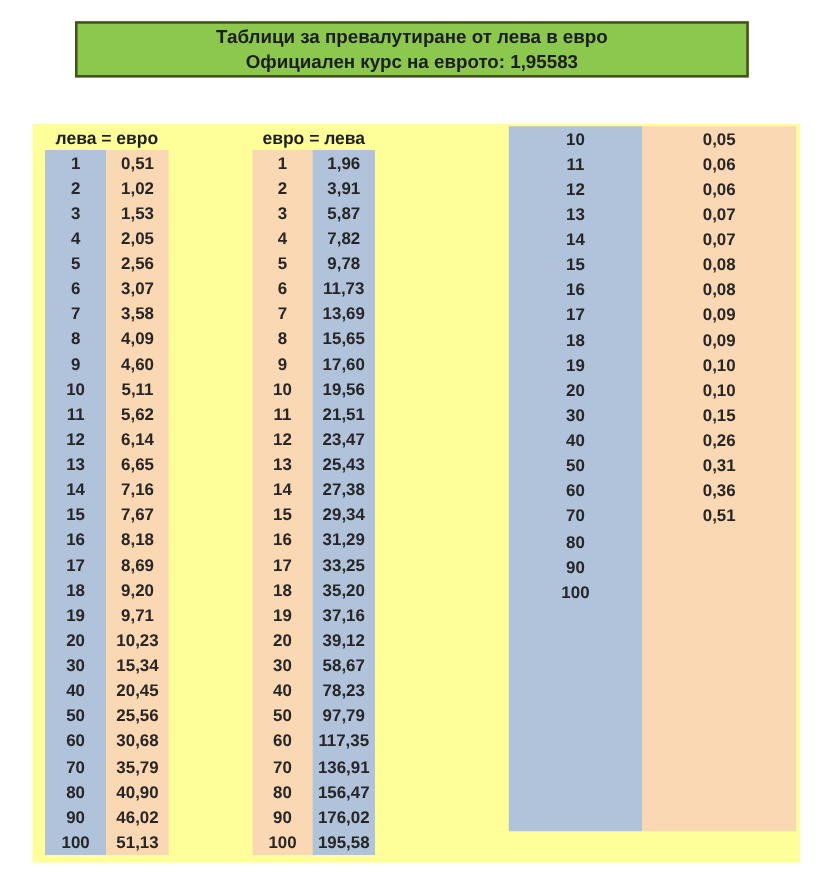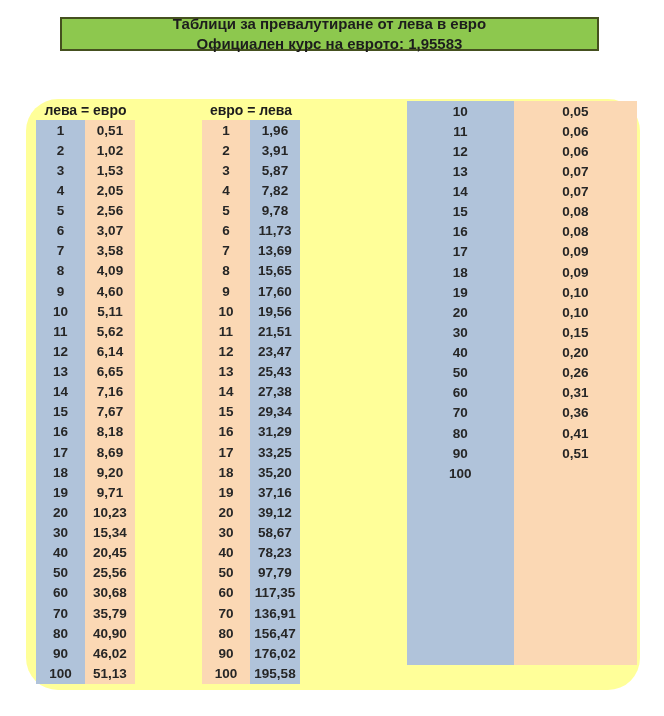--- a/index.html
+++ b/index.html
@@ -13,21 +13,21 @@
     height: 716px;
     font-family: "Liberation Sans", "DejaVu Sans", sans-serif;
     color: #262626;
     overflow: hidden;
   }
   .title-box {
     position: absolute;
     left: 60px;
     top: 17px;
     width: 539px;
-    height: 34px;
+    height: 45px;
     background: #8dc84e;
     border: 2px solid #45501f;
     box-sizing: border-box;
     display: flex;
     flex-direction: column;
     align-items: center;
     justify-content: center;
   }
   .title-line {
     font-size: 15px;
@@ -36,21 +36,20 @@
     color: #1d1d1d;
     white-space: nowrap;
   }
   .board {
     position: absolute;
     left: 26px;
     top: 99px;
     width: 614px;
     height: 591px;
     background: #ffff99;
-    border-radius: 32px;
   }
   .group {
     position: absolute;
     top: 2px;
   }
   .group-header {
     height: 19px;
     line-height: 19px;
     text-align: center;
     font-size: 14px;
@@ -262,23 +261,21 @@
           <div class="cell">0,06</div>
           <div class="cell">0,07</div>
           <div class="cell">0,07</div>
           <div class="cell">0,08</div>
           <div class="cell">0,08</div>
           <div class="cell">0,09</div>
           <div class="cell">0,09</div>
           <div class="cell">0,10</div>
           <div class="cell">0,10</div>
           <div class="cell">0,15</div>
-          <div class="cell">0,20</div>
           <div class="cell">0,26</div>
           <div class="cell">0,31</div>
           <div class="cell">0,36</div>
-          <div class="cell">0,41</div>
           <div class="cell">0,51</div>
         </div>
     </div>
   </div>
 
 </div>
 
 </body></html>

